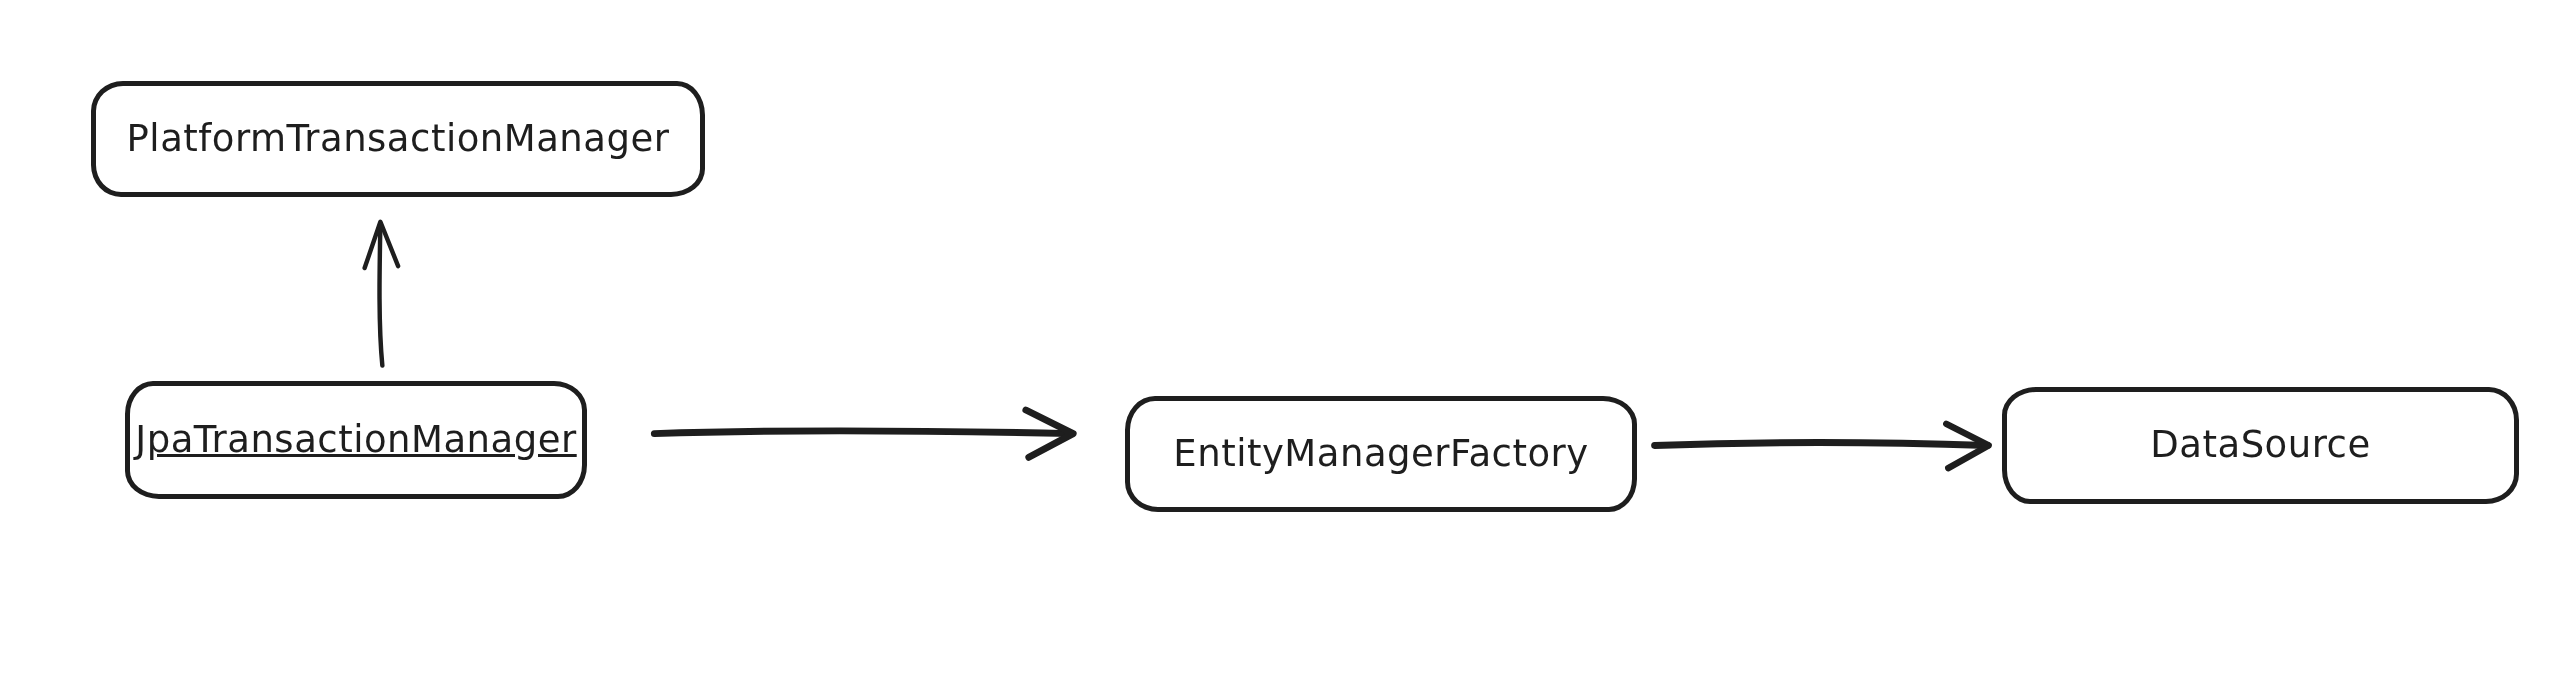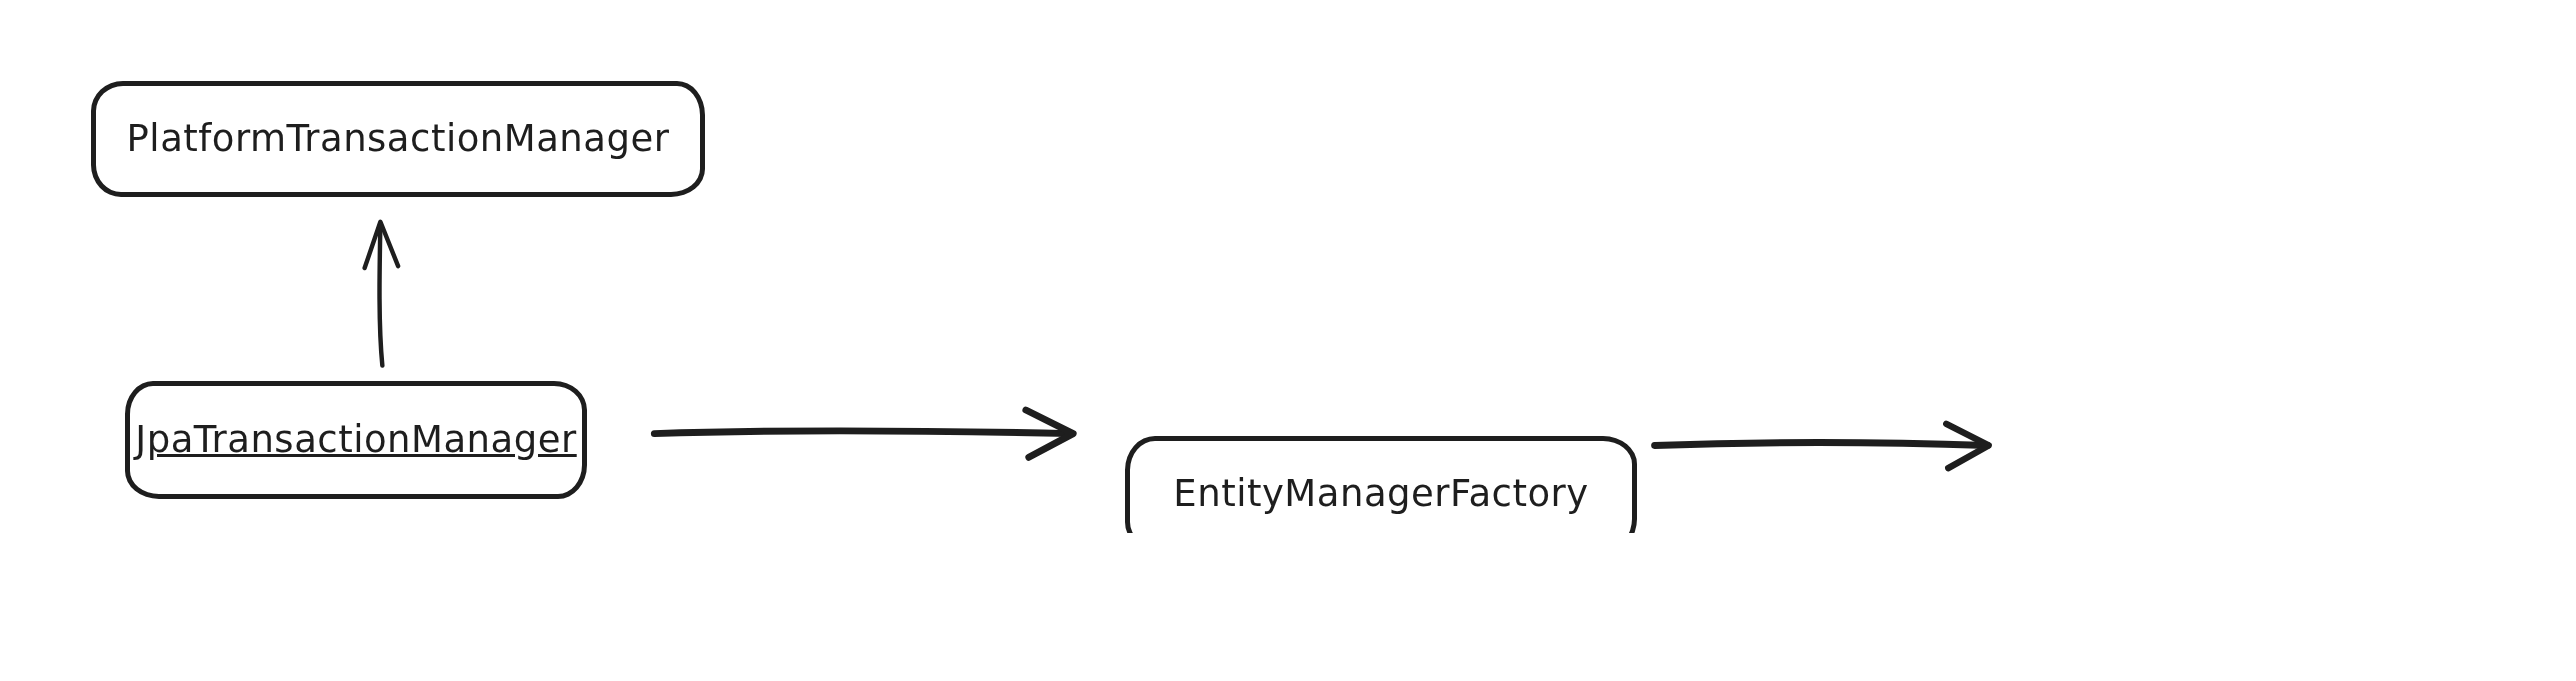--- a/index.html
+++ b/index.html
@@ -42,21 +42,20 @@
     border-radius: 32px 28px 34px 30px / 30px 34px 28px 32px;
   }
   .node-jpa {
     left: 125px; top: 381px; width: 462px; height: 118px;
     border-radius: 28px 33px 29px 34px / 33px 29px 34px 28px;
     text-decoration: underline;
   }
   .node-emf {
     left: 1125px; top: 396px; width: 512px; height: 116px;
     border-radius: 30px 34px 28px 33px / 34px 28px 33px 30px;
-    margin-top: 40px;
   }
   .node-ds {
     left: 2002px; top: 387px; width: 517px; height: 117px;
     border-radius: 34px 30px 33px 28px / 28px 33px 30px 34px;
   }
   .node-label {
     display: block;
     transform: translateY(-1px);
   }
   .edge-stroke {
@@ -94,15 +93,18 @@
   </div>
 
   <div class="node node-jpa">
     <span class="node-label">JpaTransactionManager</span>
   </div>
 
   <div class="node node-emf">
     <span class="node-label">EntityManagerFactory</span>
   </div>
 
+  <div class="node node-ds">
+    <span class="node-label">DataSource</span>
+  </div>
 
 </div>
 
 
 </body></html>

